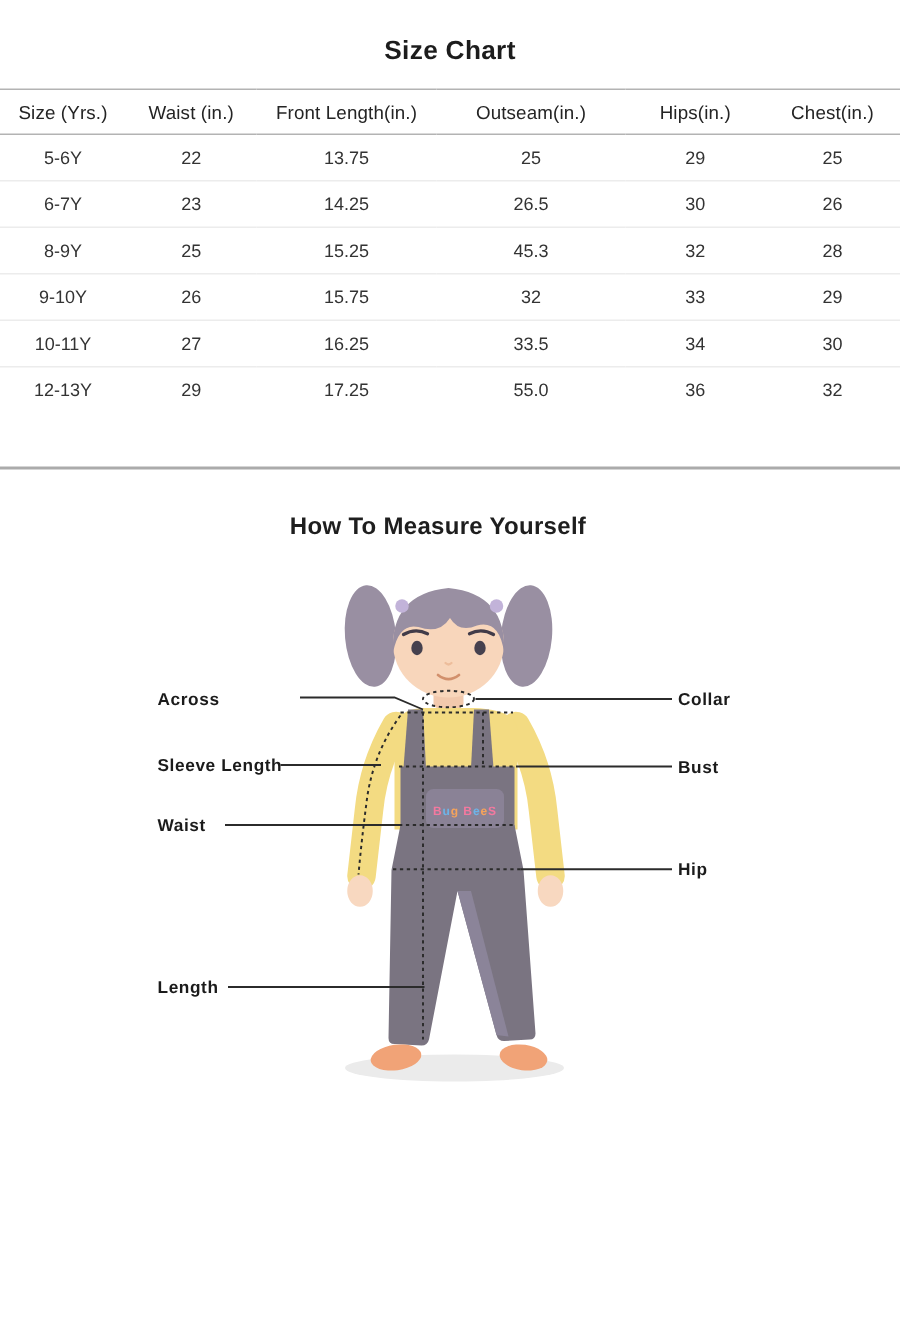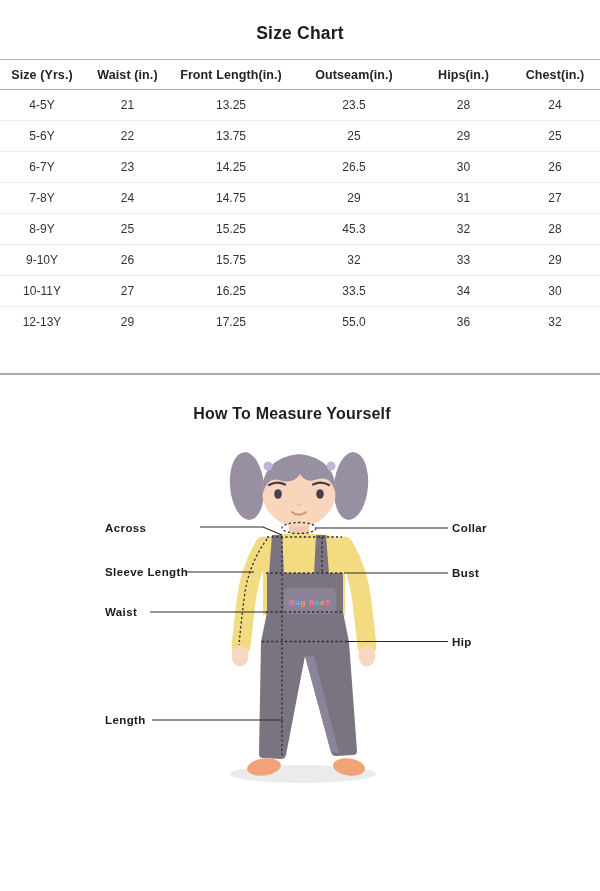--- a/index.html
+++ b/index.html
@@ -3,21 +3,21 @@
 <meta charset="utf-8">
 <style>
   html,body{margin:0;padding:0;background:#fff;}
   body{width:600px;height:891px;overflow:hidden;font-family:"Liberation Sans",sans-serif;color:#2e2e2e;}
   .page{width:600px;height:891px;background:#fff;}
 
   
   .size-title{margin:23px 0 15px 0;text-align:center;font-size:17.5px;font-weight:700;color:#1c1c1c;letter-spacing:.2px;}
   table.size-table{width:100%;border-collapse:collapse;table-layout:fixed;}
   table.size-table thead tr{border-top:1.5px solid #b3b3b3;border-bottom:1.5px solid #b3b3b3;}
-  table.size-table th{font-size:12.5px;font-weight:700;color:#242424;height:29px;text-align:center;padding:0;letter-spacing:.1px;margin-left:28px;}
+  table.size-table th{font-size:12.5px;font-weight:400;color:#242424;height:29px;text-align:center;padding:0;letter-spacing:.1px;margin-left:28px;}
   table.size-table td{font-size:12px;font-weight:400;color:#333;height:30px;text-align:center;padding:0;}
   table.size-table tbody tr + tr{border-top:1px solid #ececec;}
   th:nth-child(1),td:nth-child(1){width:14%;}
   th:nth-child(2),td:nth-child(2){width:14.5%;}
   th:nth-child(3),td:nth-child(3){width:20%;}
   th:nth-child(4),td:nth-child(4){width:21%;}
   th:nth-child(5),td:nth-child(5){width:15.5%;}
   th:nth-child(6),td:nth-child(6){width:15%;}
 
   
@@ -45,50 +45,34 @@
             <th>Size (Yrs.)</th>
             <th>Waist (in.)</th>
             <th>Front Length(in.)</th>
             <th>Outseam(in.)</th>
             <th>Hips(in.)</th>
             <th>Chest(in.)</th>
           </tr>
       </thead>
       <tbody>
           <tr>
-            <td>4-5Y</td>
-            <td>21</td>
-            <td>13.25</td>
-            <td>23.5</td>
-            <td>28</td>
-            <td>24</td>
-          </tr>
-          <tr>
             <td>5-6Y</td>
             <td>22</td>
             <td>13.75</td>
             <td>25</td>
             <td>29</td>
             <td>25</td>
           </tr>
           <tr>
             <td>6-7Y</td>
             <td>23</td>
             <td>14.25</td>
             <td>26.5</td>
             <td>30</td>
             <td>26</td>
-          </tr>
-          <tr>
-            <td>7-8Y</td>
-            <td>24</td>
-            <td>14.75</td>
-            <td>29</td>
-            <td>31</td>
-            <td>27</td>
           </tr>
           <tr>
             <td>8-9Y</td>
             <td>25</td>
             <td>15.25</td>
             <td>45.3</td>
             <td>32</td>
             <td>28</td>
           </tr>
           <tr>

